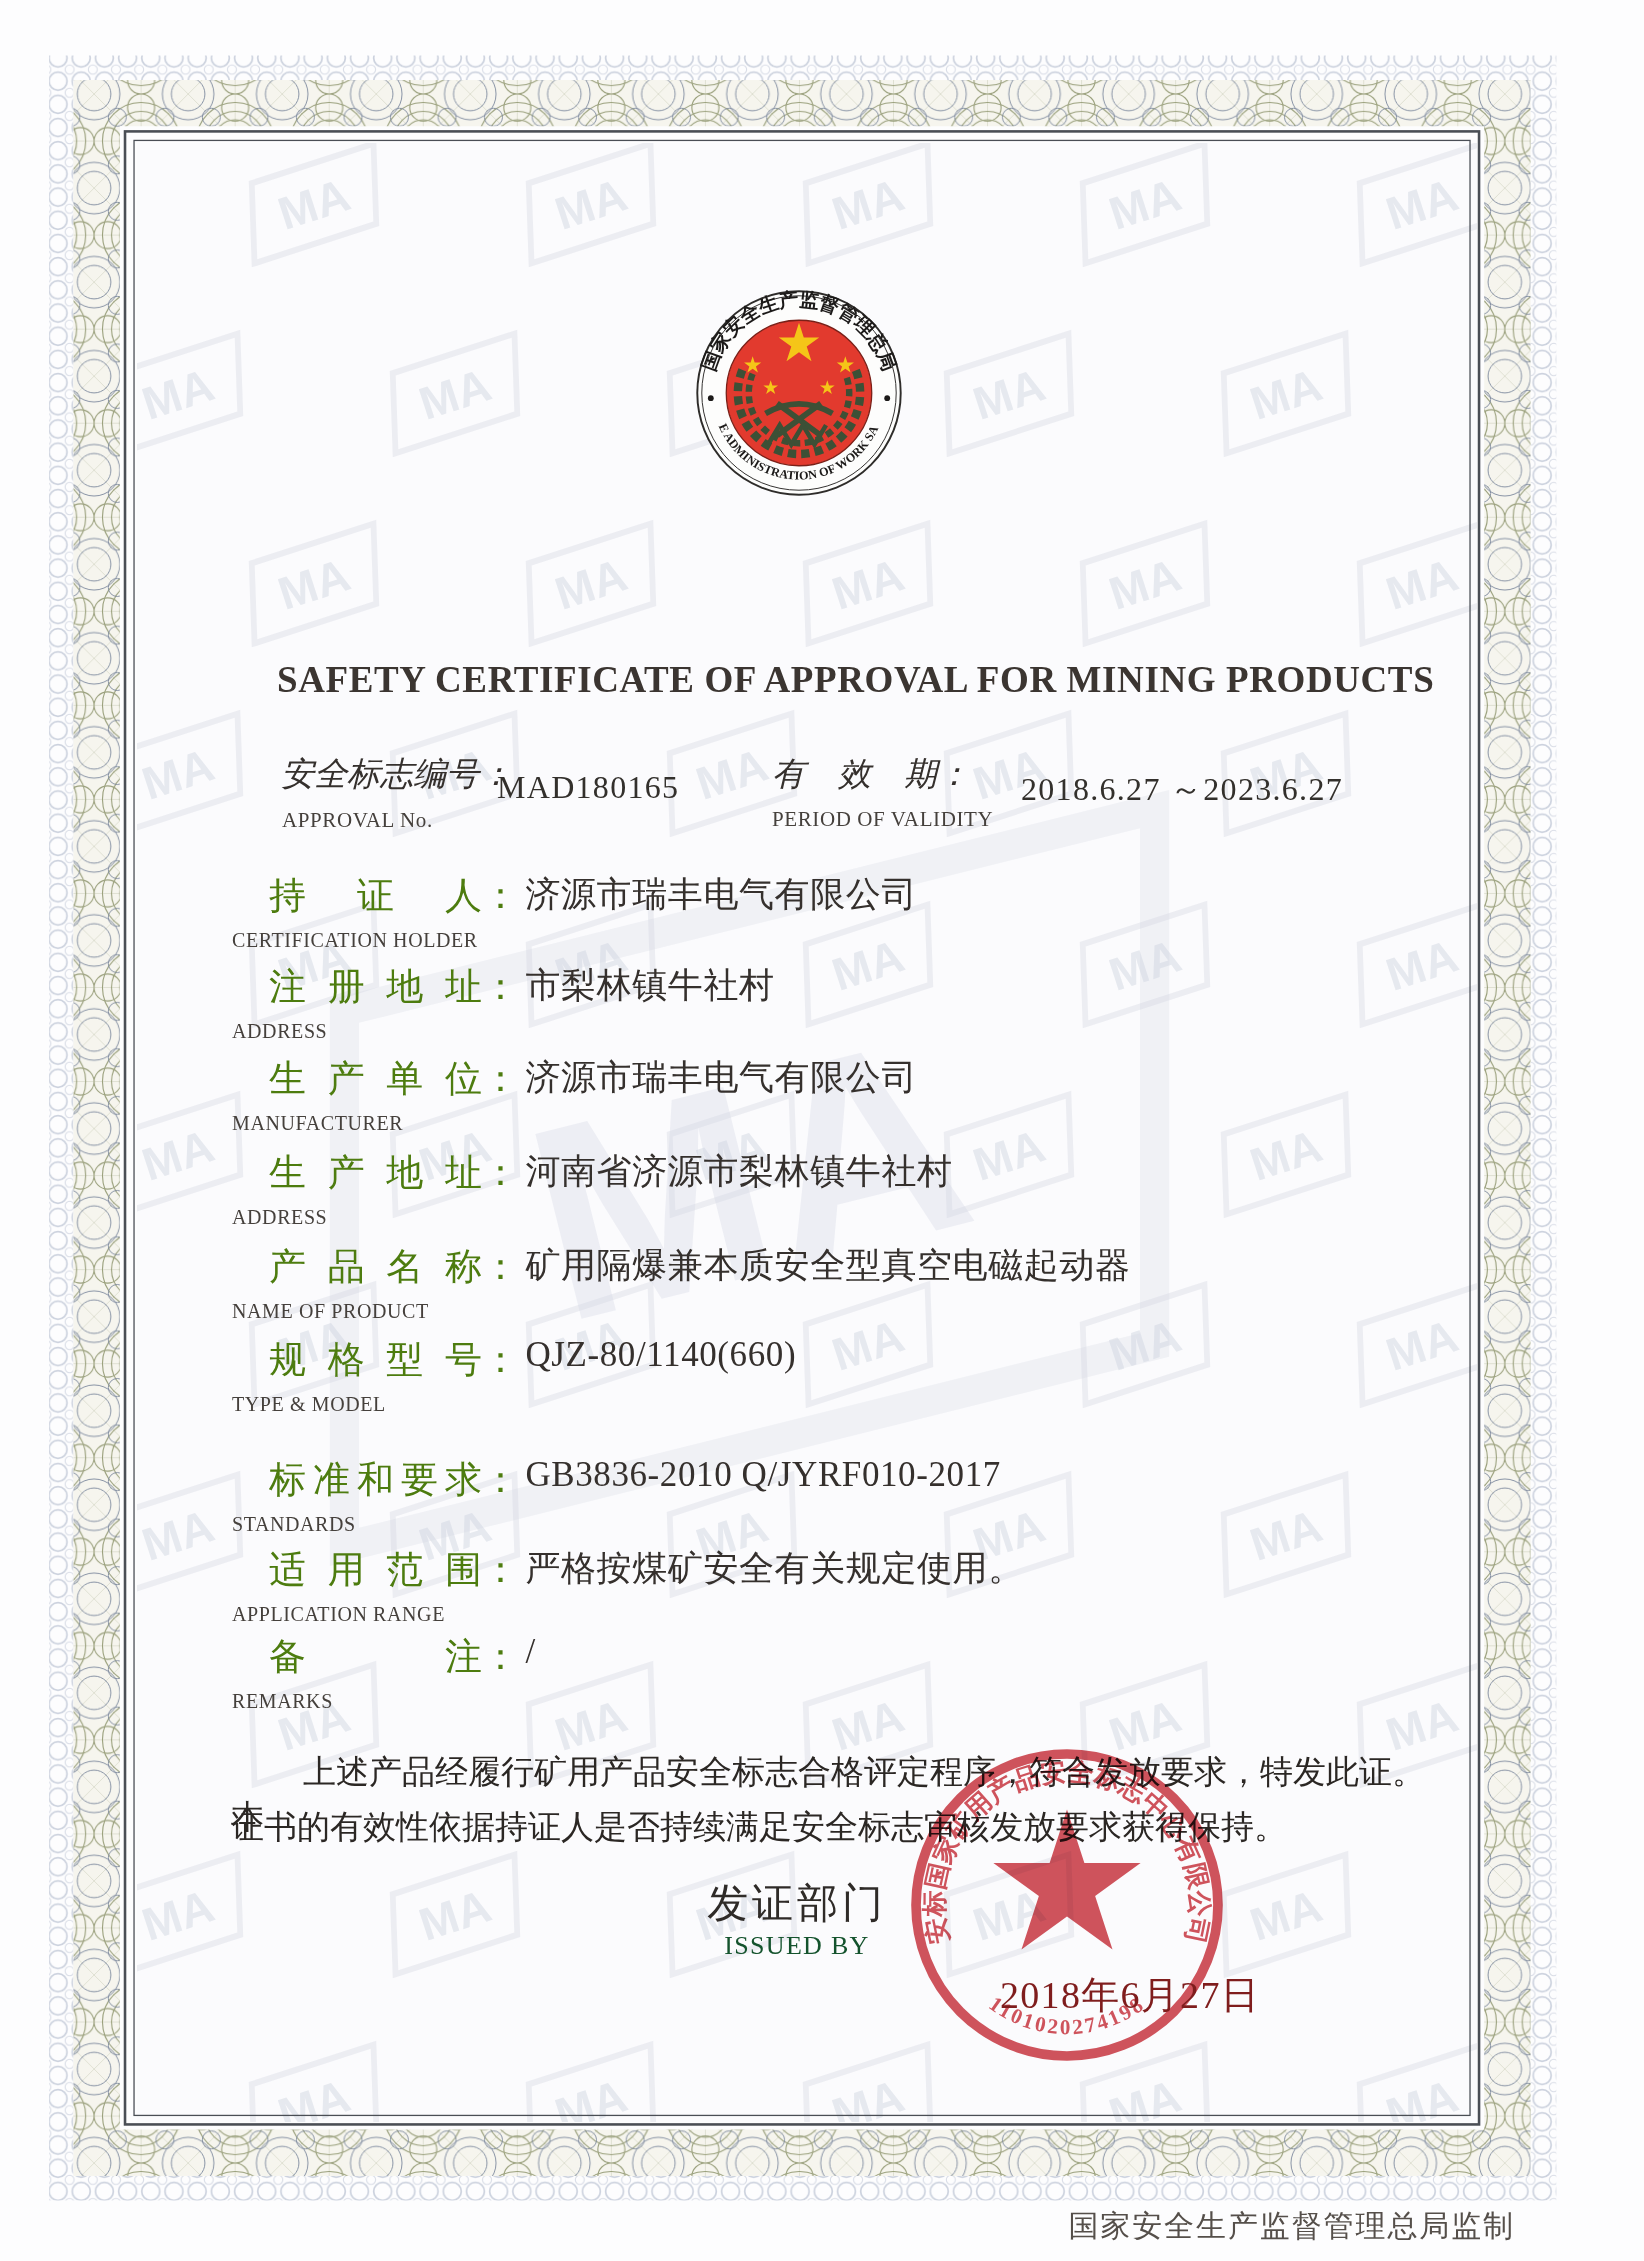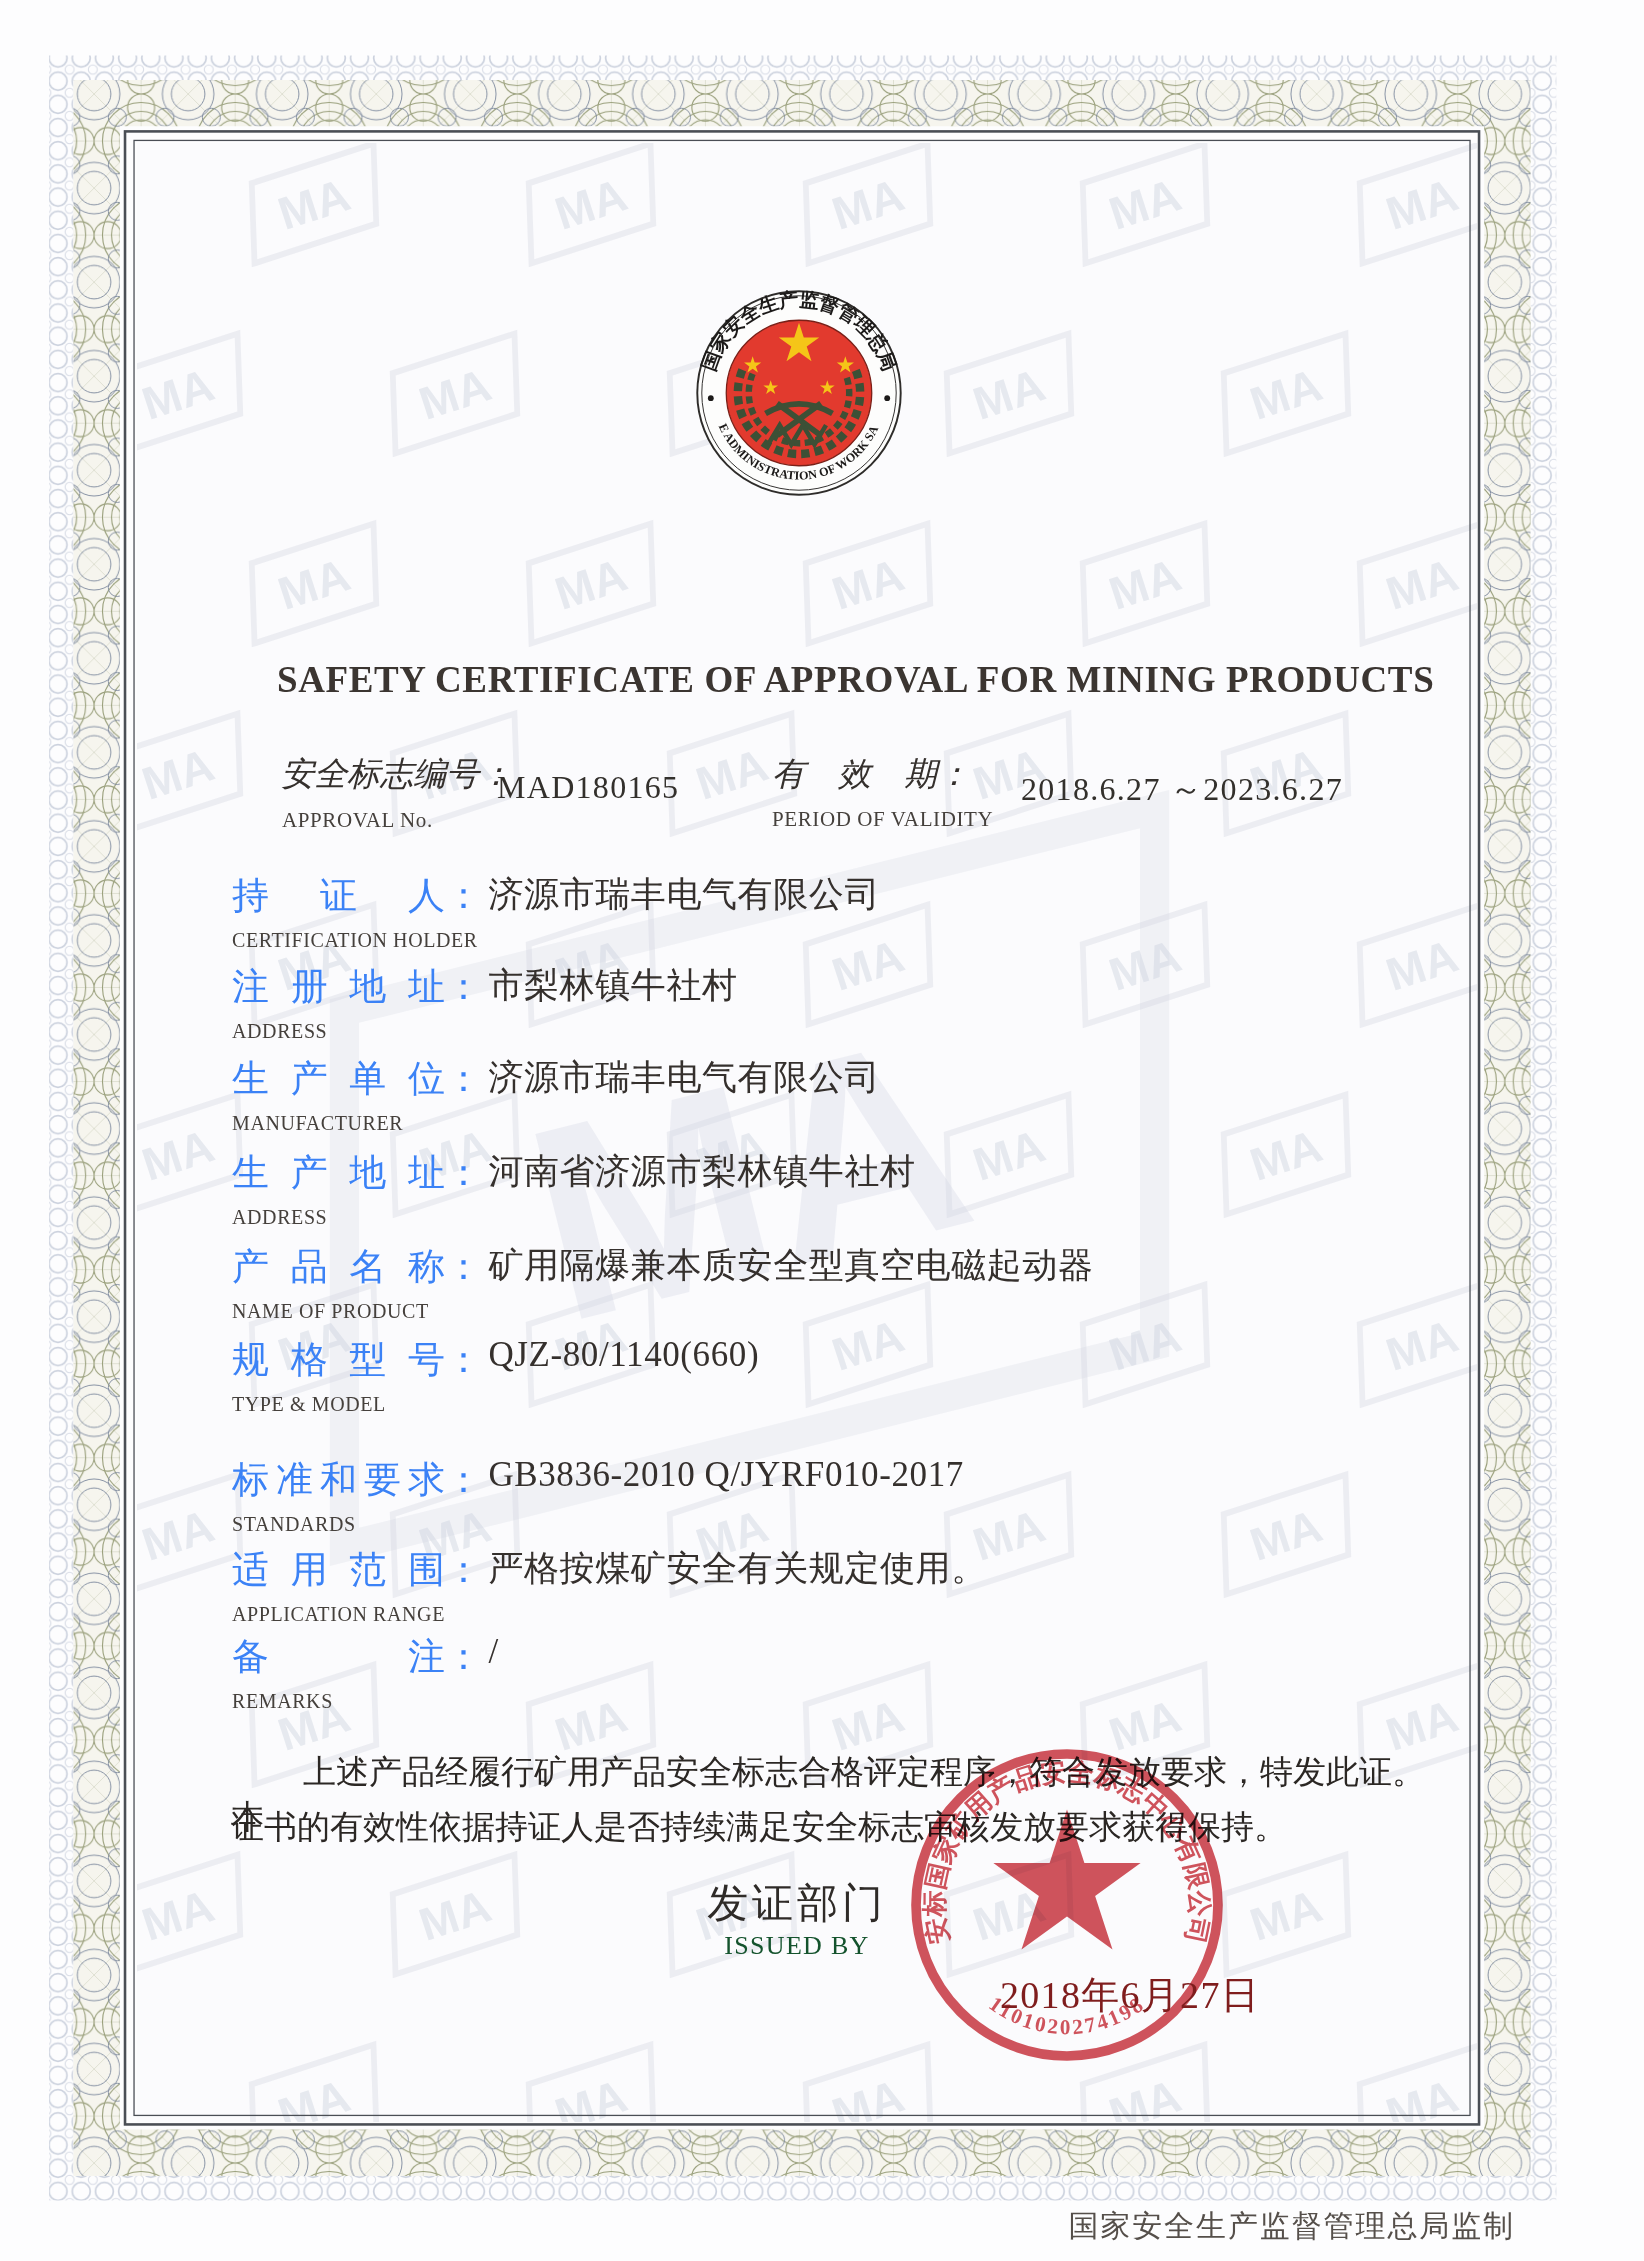--- a/index.html
+++ b/index.html
@@ -33,21 +33,21 @@
   .zh-big{font-size:33px;color:#35302d;font-style:italic;}
   .en-small{font-size:21px;color:#45403c;letter-spacing:0.6px;}
   #app-label-zh{left:281px;top:752px;}
   #app-value{left:497px;top:769px;font-size:32px;letter-spacing:1.3px;}
   #app-label-en{left:282px;top:808px;}
   #valid-label-zh{left:772px;top:752px;}
   #valid-label-en{left:772px;top:807px;}
   #valid-value{left:1021px;top:768px;font-size:32px;letter-spacing:1.3px;}
   
   .frow{position:absolute;left:232px;width:1250px;z-index:4;}
-  .zh-label{display:inline-block;vertical-align:top;font-size:37px;color:#3b82f6;}
+  .zh-label{display:inline-block;vertical-align:top;font-size:37px;color:#4d7c0f;margin-left:37px;}
   .zh-just{display:inline-block;width:213px;text-align:justify;text-align-last:justify;}
   .colon{display:inline-block;}
   .f-value{font-size:35px;color:#35302d;margin-left:6.4px;letter-spacing:0.6px;}
   .en-label{font-size:20px;color:#45403c;letter-spacing:0.6px;margin-top:7.7px;}
   
   .stmt{left:231px;width:1224px;font-size:33px;color:#2b2724;letter-spacing:0;}
   #stmt1{top:1750px;text-indent:72px;}
   #stmt2{top:1805px;}
   
   #issuer-zh{left:668px;top:1876px;width:258px;text-align:center;font-size:41px;letter-spacing:3.9px;color:#2f2b28;}

